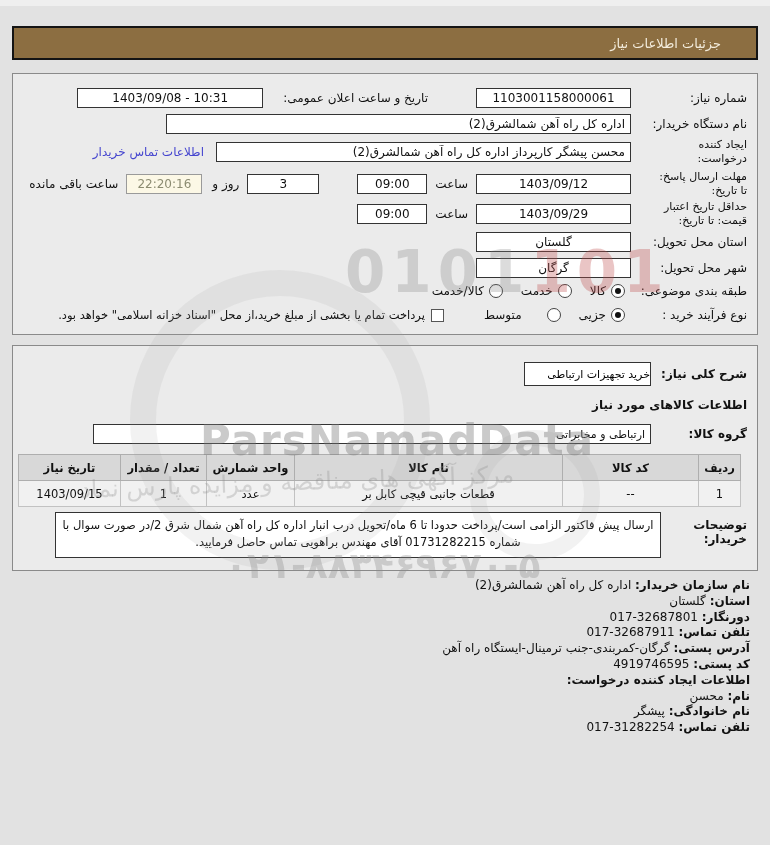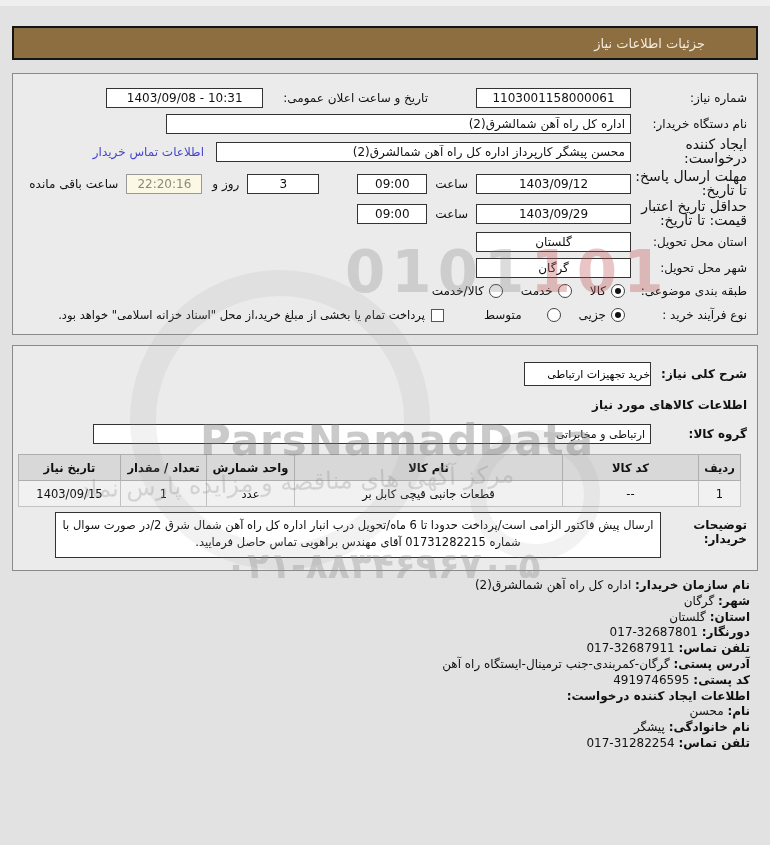--- a/index.html
+++ b/index.html
@@ -3,31 +3,31 @@
 <meta charset="utf-8">
 <style>
   * { box-sizing: border-box; margin: 0; padding: 0; }
   body { background:#e2e2e2; font-family:"DejaVu Sans", sans-serif; }
   .page { position:relative; width:770px; height:845px; background:#e2e2e2; overflow:hidden; direction:rtl; }
   .page::before{ content:""; position:absolute; top:0; left:0; right:0; height:6px; background:#efefef; }
 
   
   .titlebar { position:absolute; top:26px; right:12px; width:746px; height:34px;
     background:#8c6e41; border:2px solid #141414; color:#f3ecdc; font-size:13px;
-    display:flex; align-items:center; padding-right:51px; }
+    display:flex; align-items:center; padding-right:35px; }
 
   
   .gbox { position:absolute; right:12px; width:746px; background:#ebebeb;
     border:1px solid #8a8a8a; z-index:2; }
   .box1 { top:73px; height:262px; }
   .box2 { top:345px; height:226px; }
 
   .frow { position:absolute; right:0; left:0; display:flex; align-items:center; padding-right:10px; }
   .lblcol { width:116px; font-size:12px; color:#111; flex:none; }
-  .lbl2 { font-size:14px; line-height:13.5px; }
+  .lbl2 { font-size:11px; line-height:13.5px; }
   .b2lbl { width:96px; font-size:12px; font-weight:bold; color:#111; flex:none; }
 
   input.fld { height:20px; border:1px solid #333; background:#fff; font-family:"DejaVu Sans",sans-serif;
     font-size:12px; color:#111; padding:0 5px; flex:none; }
   .center { text-align:center; }
   .ltr { direction:ltr; }
   .rtlval { text-align:right; }
 
   .countdown { height:20px; width:76px; border:1px solid #9a9a9a; background:#fcf8e6;
     color:#8c8c72; font-size:12px; display:flex; align-items:center; justify-content:center; flex:none; }
@@ -94,21 +94,21 @@
   <div class="titlebar">
     <span>جزئیات اطلاعات نیاز</span>
   </div>
 
   <div class="gbox box1">
 
     <div class="frow" style="top:14px;">
       <span class="lblcol">شماره نیاز:</span>
       <input class="fld center" style="width: 155px;" readonly="" value="1103001158000061">
       <span class="txt" style="margin-right:48px;">تاریخ و ساعت اعلان عمومی:</span>
-      <input class="fld center ltr" style="width: 157px; margin-right: 20px;" readonly="" value="1403/09/08 - 10:31">
+      <input class="fld center ltr" style="width: 186px; margin-right: 20px;" readonly="" value="1403/09/08 - 10:31">
     </div>
 
     <div class="frow" style="top:40px;">
       <span class="lblcol">نام دستگاه خریدار:</span>
       <input class="fld rtlval" style="width: 465px;" readonly="" value="اداره کل راه آهن شمالشرق(2)">
     </div>
 
     <div class="frow" style="top:64px;">
       <span class="lblcol lbl2">
         <span>ایجاد کننده</span><br><span>درخواست:</span>
@@ -228,21 +228,20 @@
     <div class="frow" style="top:166px; align-items:flex-start;">
       <span class="b2lbl" style="width:86px; padding-top:6px;">
         <span>توضیحات</span><br><span>خریدار:</span>
       </span>
       <div class="notesbox">ارسال پیش فاکتور الزامی است/پرداخت حدودا تا 6 ماه/تحویل درب انبار اداره کل راه آهن شمال شرق 2/در صورت سوال با شماره 01731282215 آقای مهندس براهویی تماس حاصل فرمایید.</div>
     </div>
   </div>
 
   <div class="contact">
     <div><b>نام سازمان خریدار:</b> <span>اداره کل راه آهن شمالشرق(2)</span></div>
-    <div><b>شهر:</b> <span>گرگان</span></div>
     <div><b>استان:</b> <span>گلستان</span></div>
     <div><b>دورنگار:</b> <span>32687801-017</span></div>
     <div><b>تلفن تماس:</b> <span>32687911-017</span></div>
     <div><b>آدرس پستی:</b> <span>گرگان-کمربندی-جنب ترمینال-ایستگاه راه آهن</span></div>
     <div><b>کد پستی:</b> <span>4919746595</span></div>
     <div><b>اطلاعات ایجاد کننده درخواست:</b></div>
     <div><b>نام:</b> <span>محسن</span></div>
     <div><b>نام خانوادگی:</b> <span>پیشگر</span></div>
     <div><b>تلفن تماس:</b> <span>31282254-017</span></div>
   </div>

